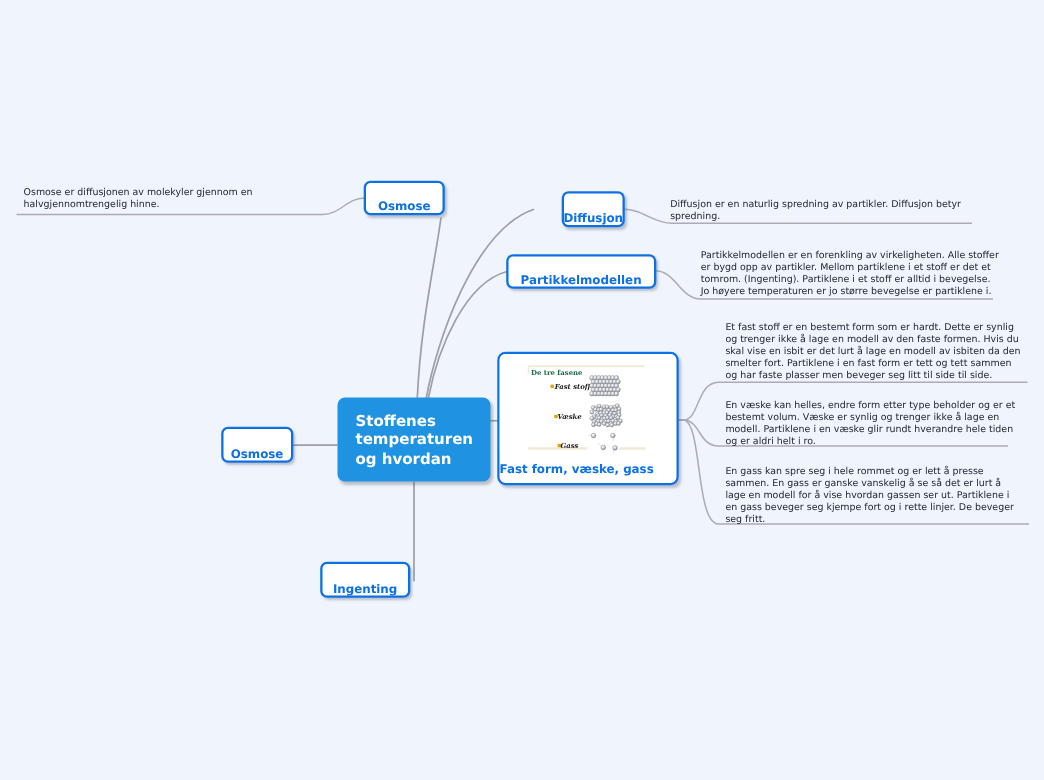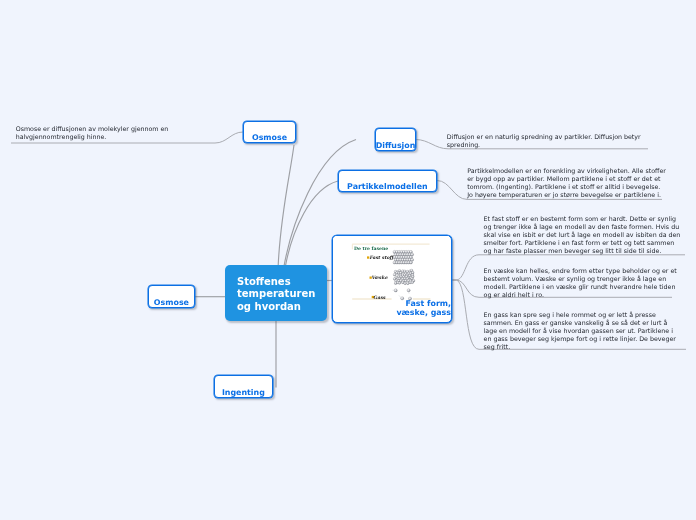--- a/index.html
+++ b/index.html
@@ -17,22 +17,22 @@
            box-shadow:1.6px 2px 1.8px rgba(80,84,96,0.33);}
   .central > div{position:absolute;left:12px;top:11.1px;}
   .note{position:absolute;font-size:6.3px;line-height:7.8px;color:#23272f;
         white-space:normal;}
   .imgnode{background:#fff;border:1.7px solid #0b6fe4;border-radius:5px;
            box-shadow:0 0 0 0.5px #1477e6, 1.6px 2px 1.8px rgba(80,84,96,0.33);overflow:hidden;}
   .slide{position:absolute;left:0px;top:0px;}
   .sl-title{font-family:"DejaVu Serif",serif;font-size:4.6px;fill:#1b6b4a;font-weight:bold;}
   .sl-item{font-family:"DejaVu Serif",serif;font-size:4.6px;fill:#1a1a1a;font-weight:bold;
            font-style:italic;}
-  .imgcap{position:absolute;left:0;right:0;bottom:5.5px;text-align:right;
-          color:#0c70e6;font-weight:bold;font-size:7.9px;padding-left:39px;}
+  .imgcap{position:absolute;left:0;right:0;bottom:5.5px;text-align:left;
+          color:#0c70e6;font-weight:bold;font-size:7.9px;}
 </style>
 </head>
 <body>
 
 <div id="canvas">
 
 <svg class="links" viewBox="0 0 696 520">
   <g fill="none" stroke="#9d9fa4" stroke-width="1.15">
 
     <path d="M278.2,265.2 C280.5,215 290,175 294,145"></path>

